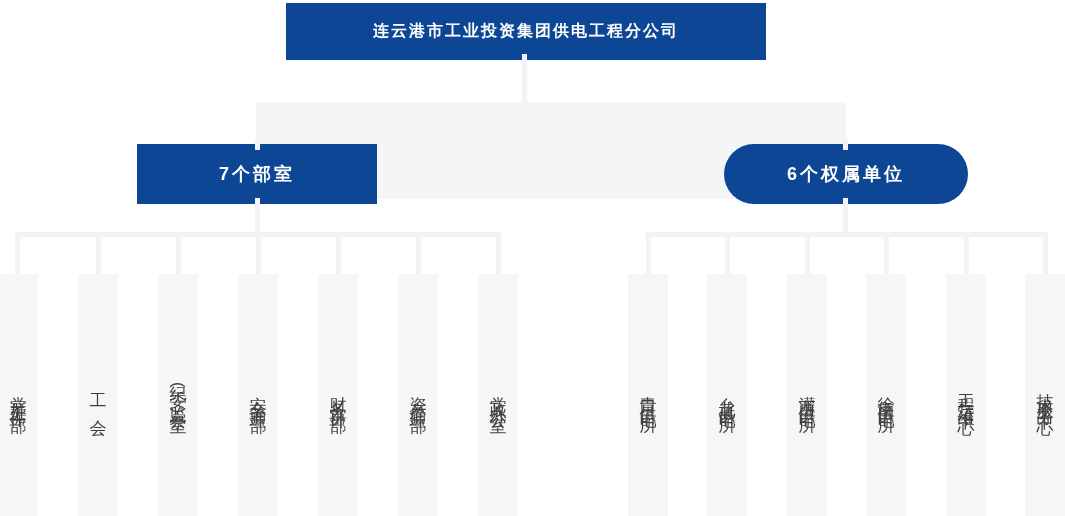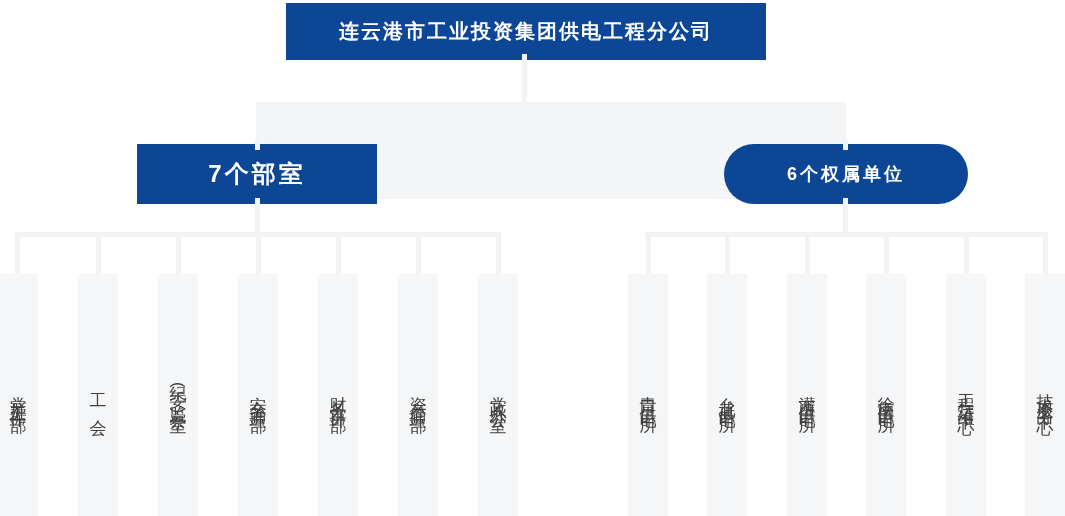--- a/index.html
+++ b/index.html
@@ -7,22 +7,22 @@
     width:1065px;height:516px;position:relative;overflow:hidden;
     background:#ffffff;
     font-family:"Liberation Sans","DejaVu Sans",sans-serif;
   }
   .abs{position:absolute;}
   
   .node-blue{
     background:#0c4695;color:#ffffff;display:flex;align-items:center;justify-content:center;
     z-index:1;
   }
-  #root-box{left:286px;top:3px;width:480px;height:57px;font-size:20px;font-weight:bold;letter-spacing:2px;}
-  #group-departments-box{left:137px;top:144px;width:240px;height:60px;font-size:24px;font-weight:bold;letter-spacing:3px;}
+  #root-box{left:286px;top:3px;width:480px;height:57px;font-size:16px;font-weight:bold;letter-spacing:2px;}
+  #group-departments-box{left:137px;top:144px;width:240px;height:60px;font-size:18px;font-weight:bold;letter-spacing:3px;}
   #group-subsidiaries-box{left:724px;top:144px;width:244px;height:60px;font-size:18px;font-weight:bold;letter-spacing:3px;border-radius:30px;}
   
   .conn{background:#f2f3f5;z-index:2;}
   .band{background:#f4f5f7;z-index:0;}
   #band{left:256px;top:102px;width:590px;height:97px;}
   #root-line{left:522px;top:54px;width:5px;height:50px;}
   .vline{width:5px;}
   #dept-notch-top{left:255px;top:139px;height:11px;}
   #dept-line-bottom{left:255px;top:198px;height:39px;}
   #subs-notch-top{left:843px;top:139px;height:11px;}

